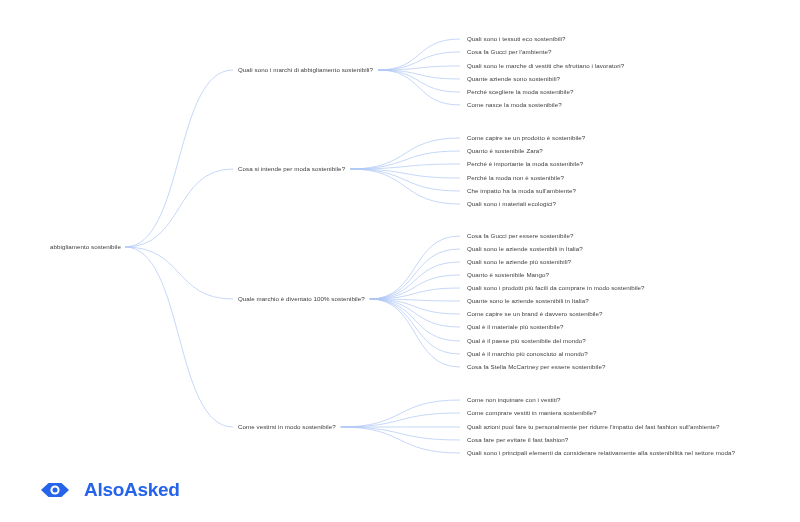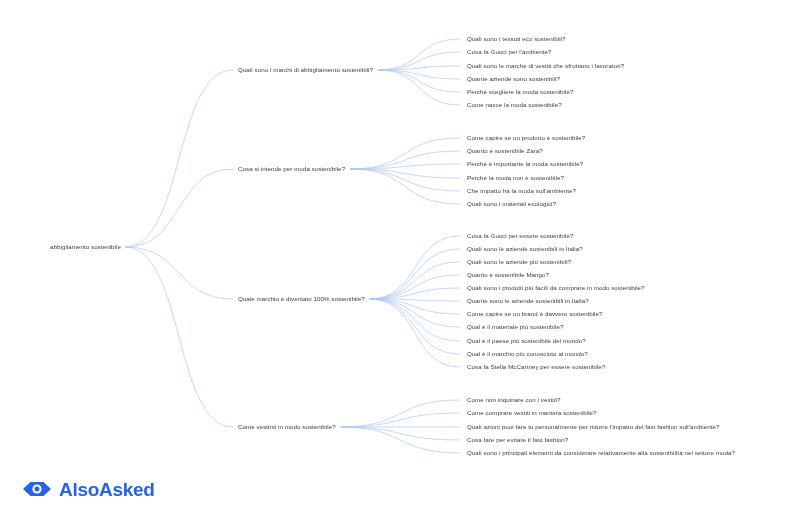--- a/index.html
+++ b/index.html
@@ -37,25 +37,25 @@
   }
   .node.level1 {
     color: #3b3b3b;
   }
   .node.level2 {
     color: #3d3d3d;
   }
   
   #logo {
     position: absolute;
-    left: 22px;
+    left: 40px;
     top: 480px;
     display: flex;
-    align-items: flex-start;
-    gap: 7px;
+    align-items: flex-end;
+    gap: 14px;
   }
   #logo-mark {
     display: block;
   }
   #logo-text {
     color: #2563eb;
     font-size: 19px;
     font-weight: 700;
     letter-spacing: -0.3px;
     line-height: 1;

